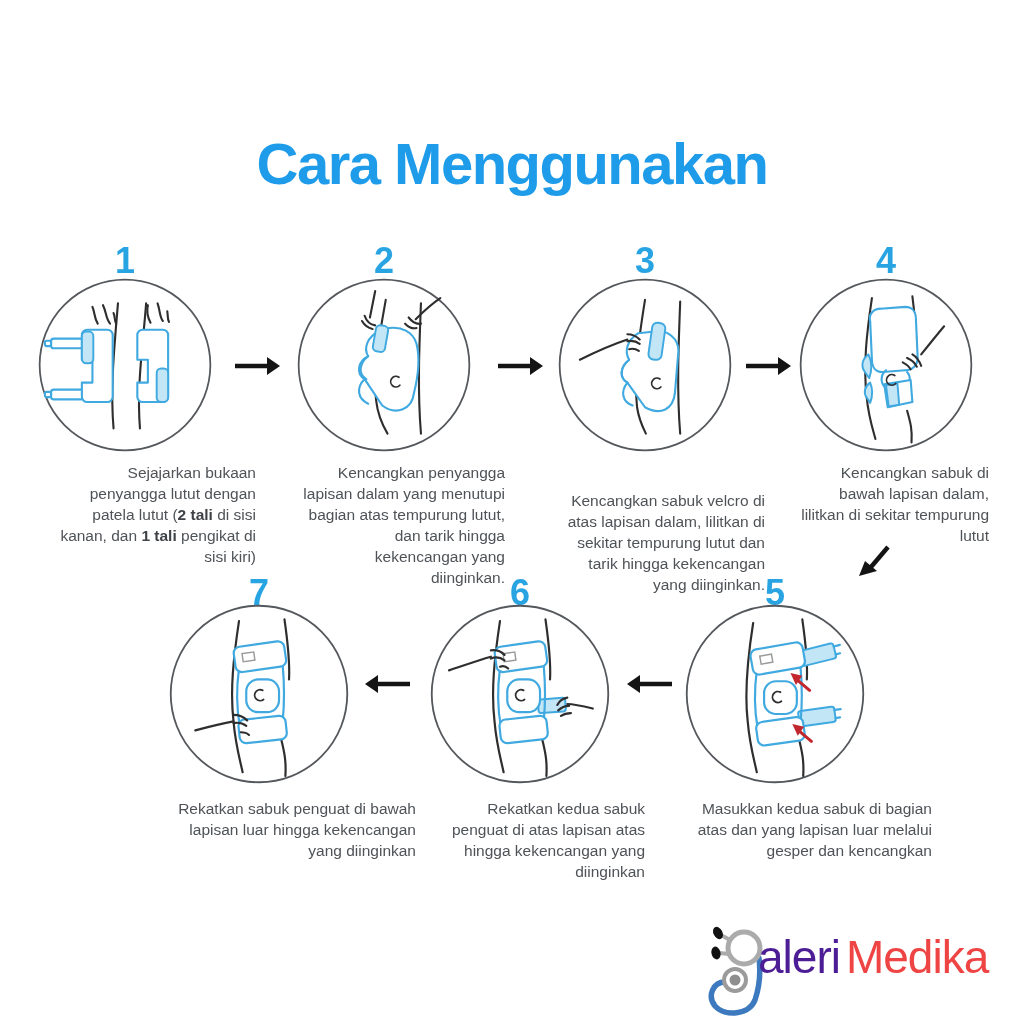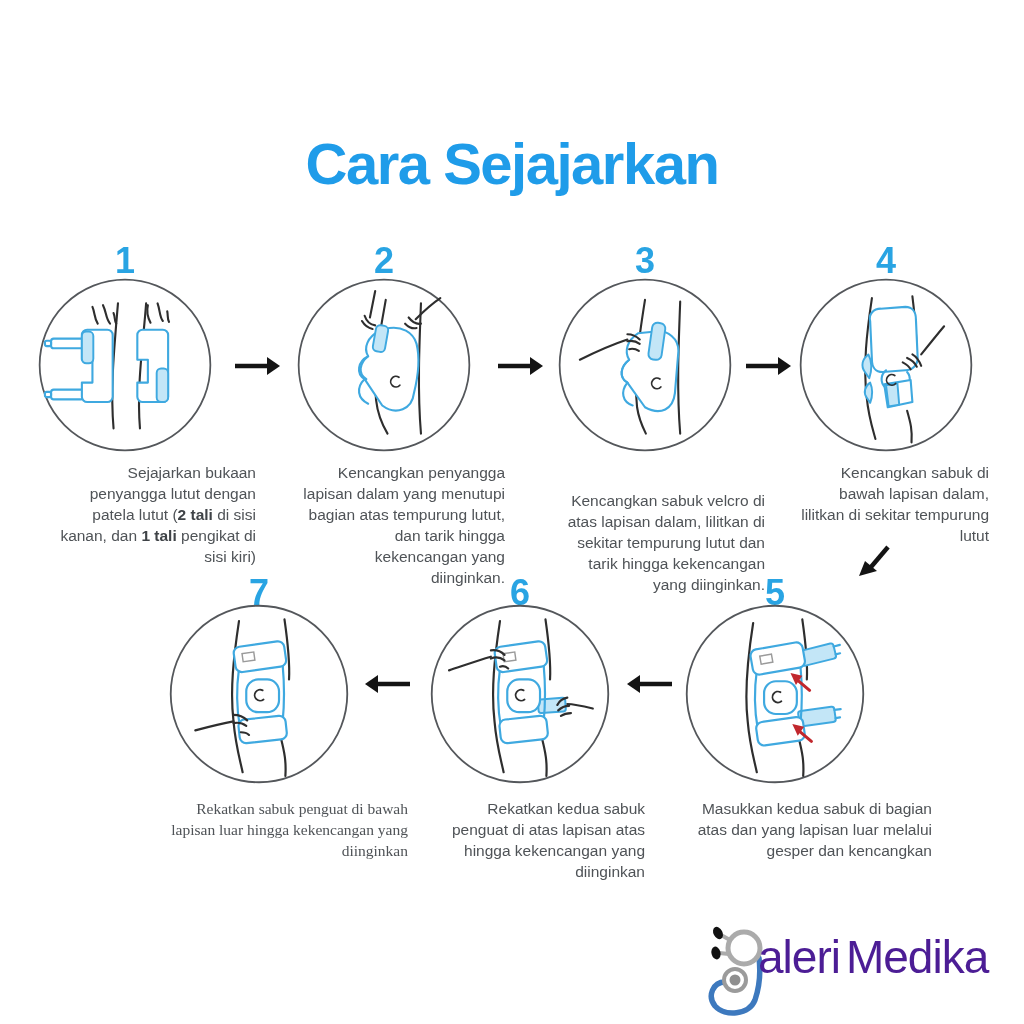--- a/index.html
+++ b/index.html
@@ -23,28 +23,28 @@
   .gray{stroke:#9a9a9a;stroke-width:1.6;fill:#ffffff;}
   .red{stroke:#c1272d;stroke-width:3.4;fill:none;stroke-linecap:round;}
   .redh{fill:#c1272d;}
   .blk{fill:#141414;}
   .blkln{stroke:#141414;stroke-width:4.5;}
   
   .logo{position:absolute;left:702px;top:918px;width:310px;height:100px;}
   .logo svg{position:absolute;left:0;top:2px;}
   .logo .txt{position:absolute;left:56px;top:12px;font-size:46px;letter-spacing:-1px;white-space:nowrap;}
   .logo .blue{color:#4c1d95;}
-  .logo .grey{color:#4c1d95;margin-left:6px;}
+  .logo .grey{color:#ef4444;margin-left:6px;}
 </style>
 </head>
 <body>
 
 <div class="canvas">
 
-  <div class="title">Cara Sejajarkan</div>
+  <div class="title">Cara Menggunakan</div>
 
   <div class="stepnum" style="left:90px;top:240px;">1</div>
   <div class="stepnum" style="left:349px;top:240px;">2</div>
   <div class="stepnum" style="left:610px;top:240px;">3</div>
   <div class="stepnum" style="left:851px;top:240px;">4</div>
 
   <div class="circle-wrap" style="left:37px;top:277px;width:176px;height:176px;">
     <svg viewBox="0 0 200 200">
       <circle class="frame" cx="100" cy="100" r="97"></circle>
       <path class="ln" d="M92,30 C88,78 83,126 87,172"></path>
@@ -220,21 +220,21 @@
       <g transform="rotate(-8 106 141)">
           <rect class="blw" x="80" y="128" width="52" height="26" rx="7"></rect>
         </g>
       <path class="red" d="M138,96 L125,85"></path>
         <polygon class="redh" points="117,77 130,80 123,90"></polygon>
       <path class="red" d="M140,152 L127,141"></path>
         <polygon class="redh" points="119,133 132,136 125,146"></polygon>
     </svg>
   </div>
 
-  <div class="caption" style="left:168px;top:798px;width:240px;font-family:Liberation Serif, serif;"><span>Rekatkan sabuk penguat di bawah lapisan luar hingga kekencangan yang diinginkan</span></div>
+  <div class="caption" style="left:176px;top:798px;width:240px;"><span>Rekatkan sabuk penguat di bawah lapisan luar hingga kekencangan yang diinginkan</span></div>
   <div class="caption" style="left:430px;top:798px;width:215px;"><span>Rekatkan kedua sabuk penguat di atas lapisan atas hingga kekencangan yang diinginkan</span></div>
   <div class="caption" style="left:692px;top:798px;width:240px;"><span>Masukkan kedua sabuk di bagian atas dan yang lapisan luar melalui gesper dan kencangkan</span></div>
 
   <div class="arrow" style="left:626px;top:672px;">
     <svg width="48" height="24" viewBox="0 0 48 24">
         <line class="blkln" x1="46" y1="12" x2="12" y2="12"></line>
         <polygon class="blk" points="14,3 1,12 14,21"></polygon>
       </svg>
   </div>
   <div class="arrow" style="left:364px;top:672px;">

